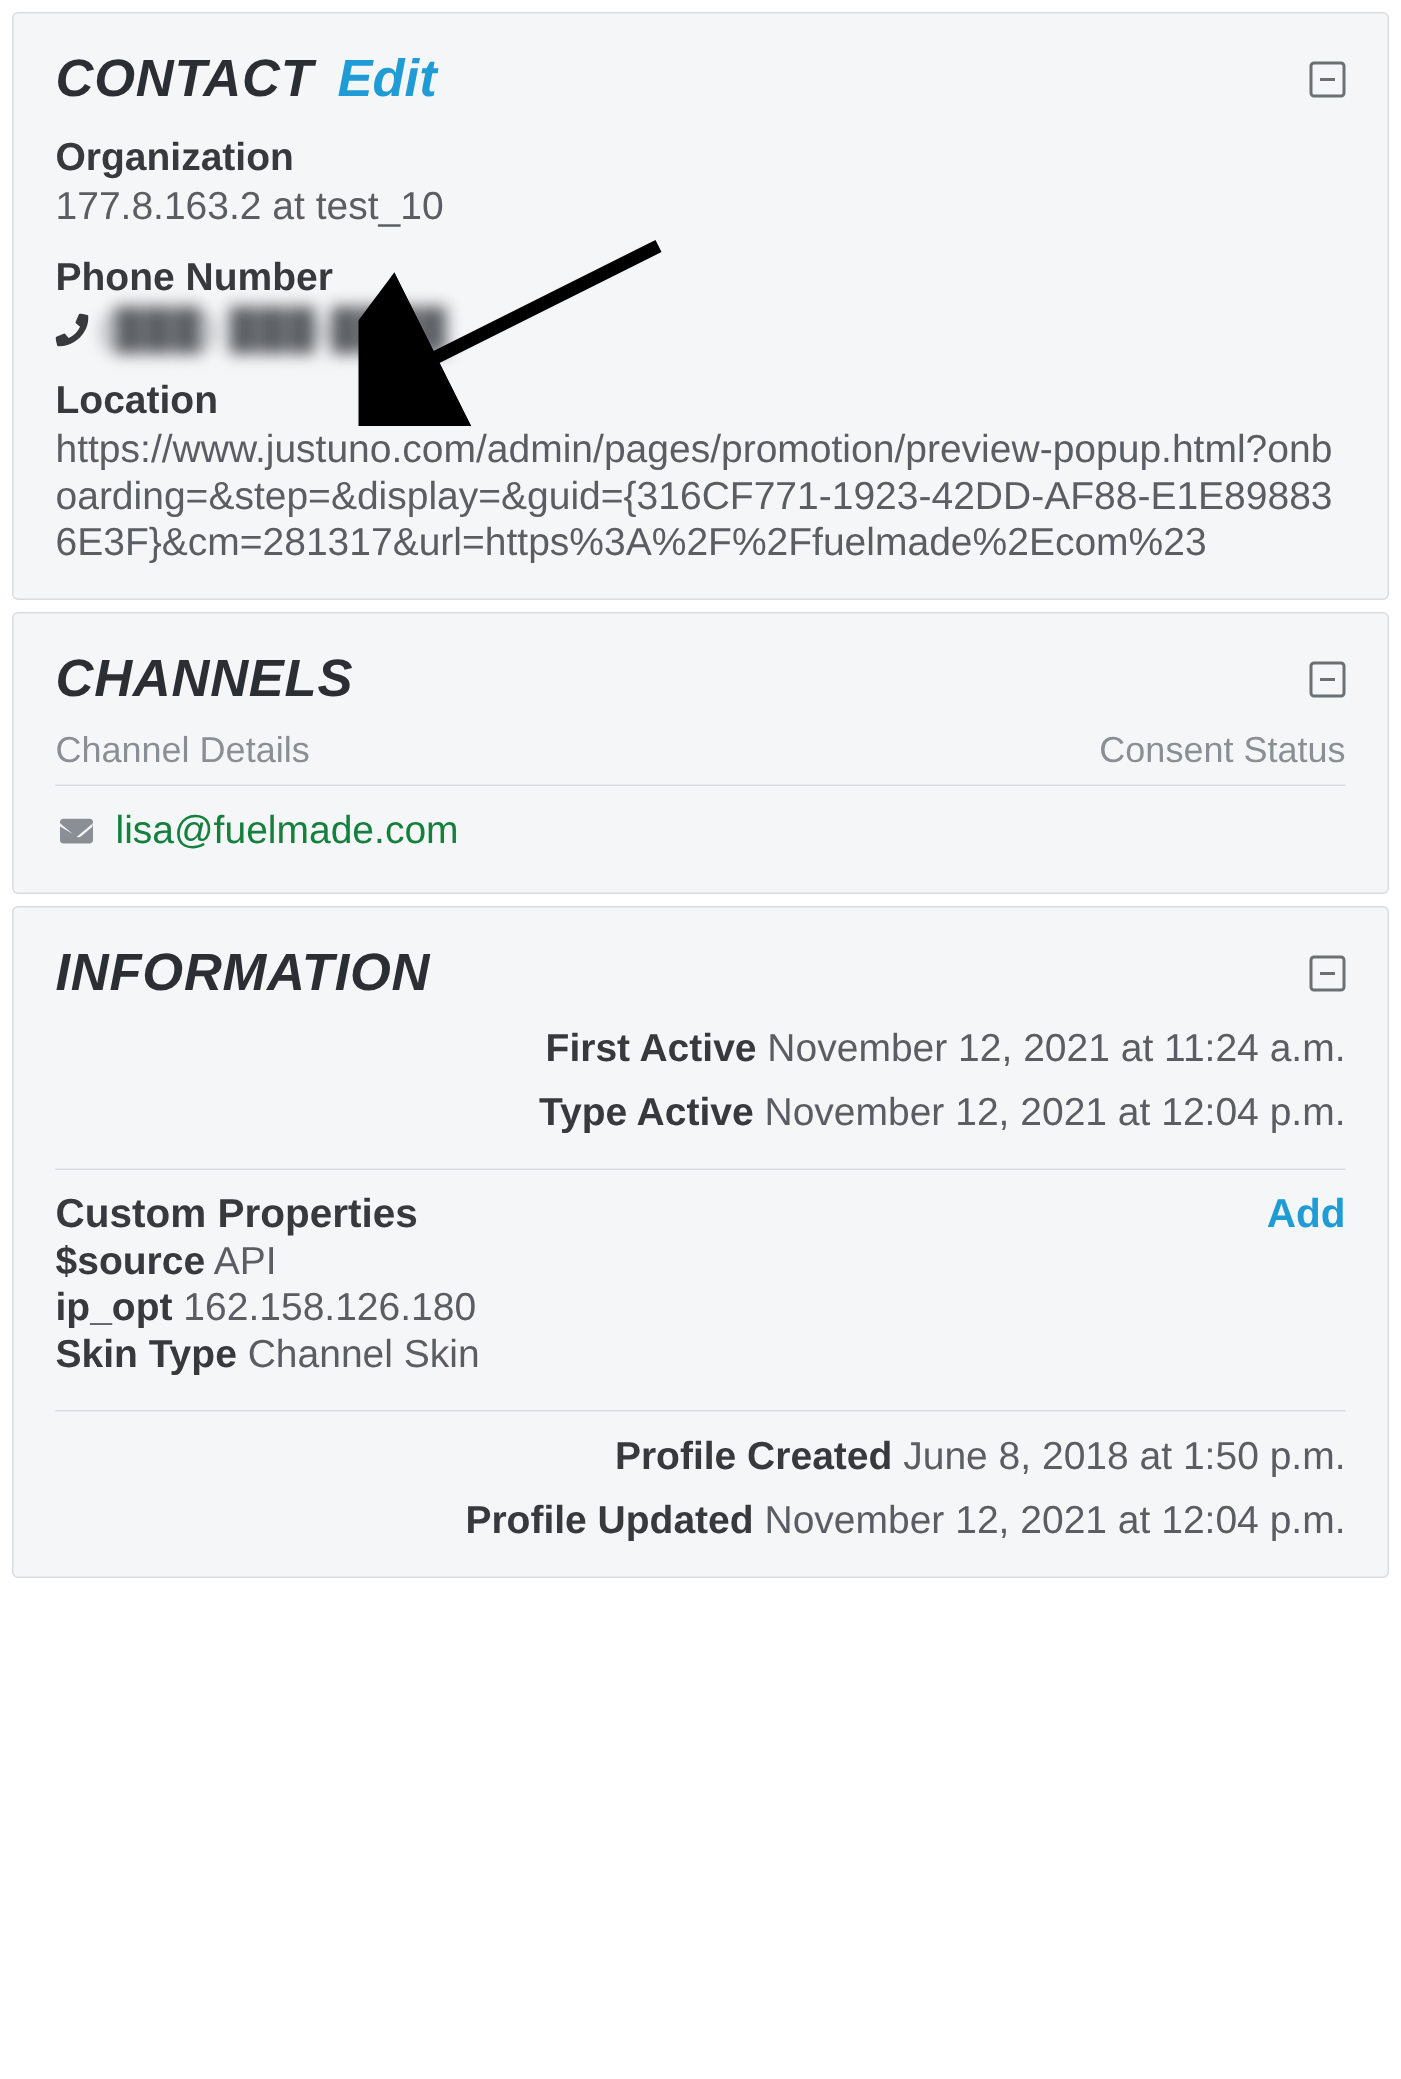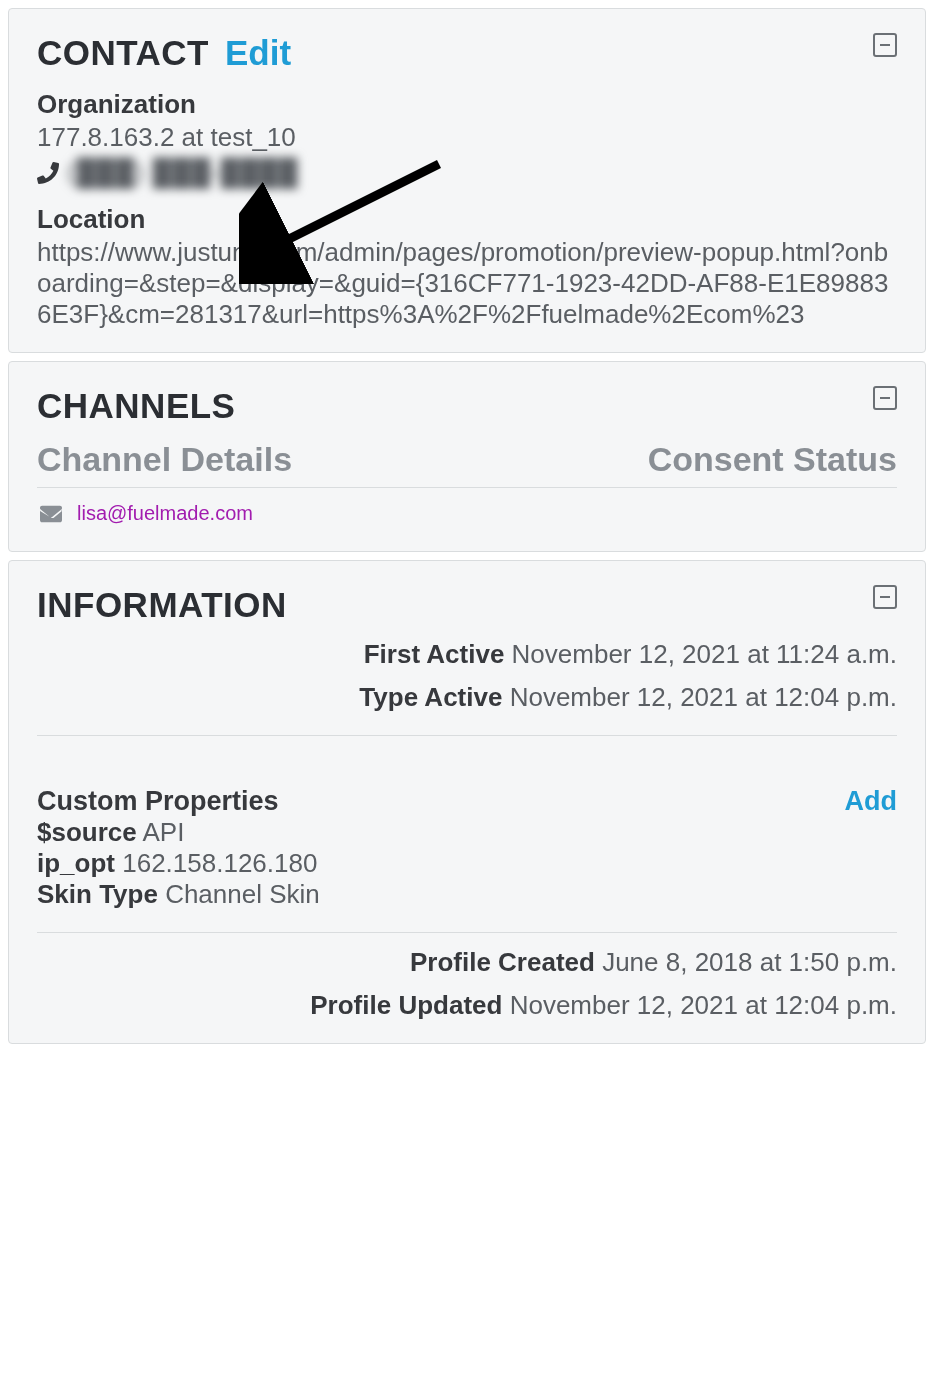--- a/index.html
+++ b/index.html
@@ -15,23 +15,24 @@
     background: #f5f6f7;
     border: 1px solid #d9dcde;
     border-radius: 4px;
     margin: 8px;
     padding: 24px 28px 22px 28px;
     position: relative;
     overflow: hidden;
   }
   .panel-header {
     display: flex;
-    align-items: flex-start;
+    align-items: center;
     justify-content: space-between;
     margin-bottom: 14px;
+    font-style: italic;
   }
   .panel-title {
     font-size: 35px;
     font-weight: 800;
     letter-spacing: 0.5px;
     color: #2b2e33;
     margin: 0;
     text-transform: uppercase;
   }
   .edit-link {
@@ -95,34 +96,34 @@
   
   .channels-header-row {
     display: flex;
     justify-content: space-between;
     align-items: baseline;
     border-bottom: 1px solid #d9dcde;
     padding-bottom: 8px;
     margin-top: 8px;
   }
   .channels-header-row .col {
-    font-size: 34px;
-    font-weight: 700;
+    font-size: 24px;
+    font-weight: 400;
     color: #8a8f95;
   }
   .channel-row {
     display: flex;
     align-items: center;
     gap: 12px;
     padding: 14px 0 4px 0;
   }
   .envelope-icon svg { width: 28px; height: 22px; display: block; }
   .channel-row .email {
-    font-size: 20px;
-    color: #a21caf;
+    font-size: 26px;
+    color: #15803d;
   }
 
   
   .info-row {
     font-size: 26px;
     color: #5a5e63;
     margin-top: 12px;
     text-align: right;
   }
   .info-row strong {
@@ -141,21 +142,20 @@
   .custom-prop-header .title {
     font-size: 27px;
     font-weight: 700;
     color: #37393d;
   }
   .add-link {
     font-size: 27px;
     font-weight: 700;
     color: #1f9cd5;
     cursor: pointer;
-    margin-top: 36px;
   }
   .prop-row {
     font-size: 26px;
     color: #5a5e63;
   }
   .prop-row strong {
     font-weight: 700;
     color: #37393d;
   }
   .header-title-wrap { display: flex; align-items: baseline; }
@@ -170,20 +170,21 @@
       <span class="edit-link">Edit</span>
     </div>
     <div class="collapse-box">
         <div class="dash"></div>
       </div>
   </div>
 
   <div class="field-label">Organization</div>
   <div class="field-value">177.8.163.2 at test_10</div>
 
+  <div class="field-label">Phone Number</div>
   <div class="phone-row">
     <span class="phone-icon">
       <svg viewBox="0 0 512 512" fill="#37393d">
           <path d="M493.4 24.6l-104-24c-11.3-2.6-22.9 3.3-27.5 13.9l-48 112c-4.2 9.8-1.4 21.3 6.9 28l60.6 49.6c-36 76.7-98.9 140.5-177.2 177.2l-49.6-60.6c-6.8-8.3-18.2-11.1-28-6.9l-112 48C3.9 366.5-2 378.1.6 389.4l24 104C27.1 504.2 36.7 512 48 512c256.1 0 464-207.5 464-464 0-11.2-7.7-20.9-18.6-23.4z"></path>
         </svg>
     </span>
     <span class="phone-blur">(███) ███-████</span>
   </div>
 
   <div class="field-label">Location</div>

